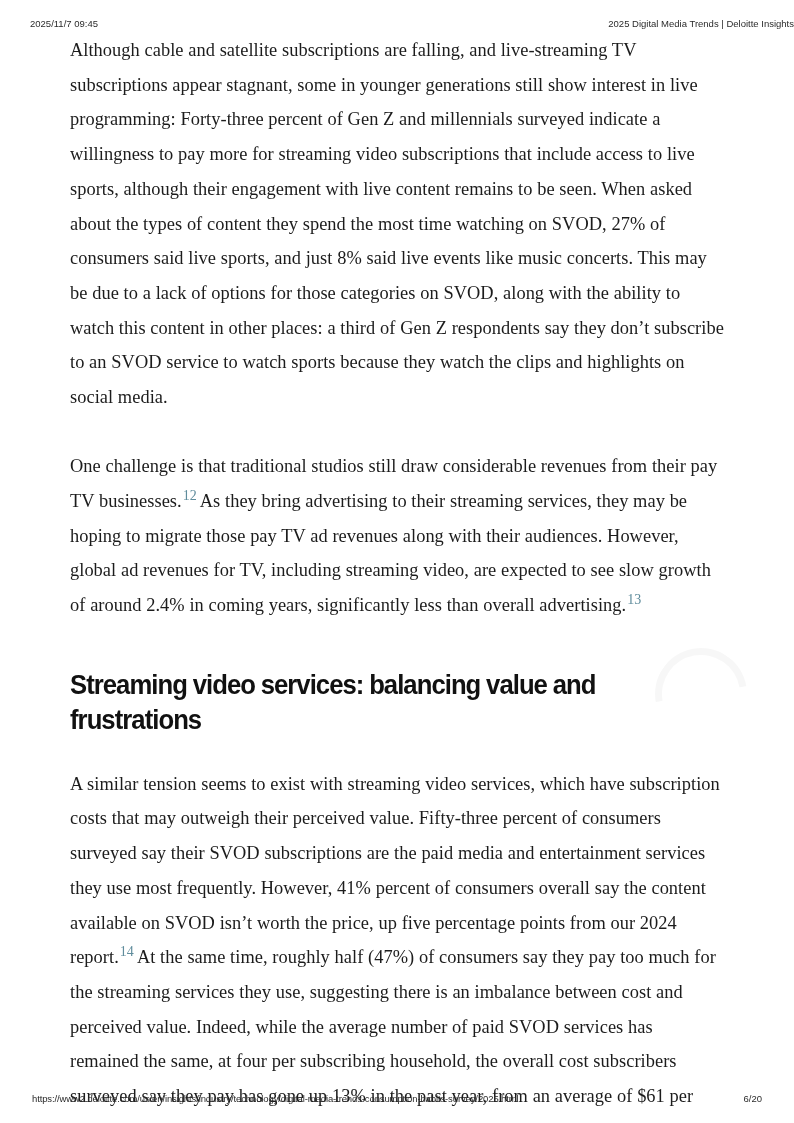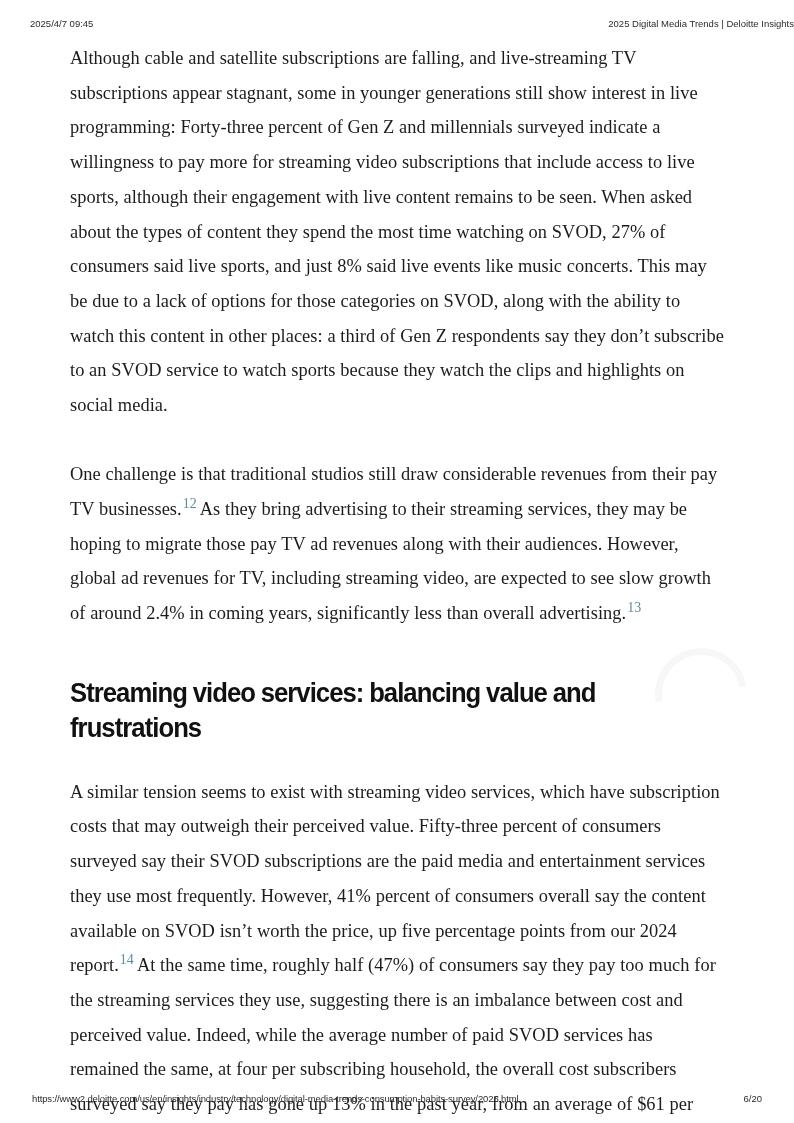--- a/index.html
+++ b/index.html
@@ -78,21 +78,21 @@
 
   
   .content {
     position: absolute;
     left: 70px;
     top: 33px;
     width: 654px;
   }
 
   p.body-para {
-    margin: 8px 0 0 0;
+    margin: 0 0 0 0;
     font-size: 18.4px;
     line-height: 34.7px;
     color: #1c1c1c;
     text-align: left;
     letter-spacing: 0.04px;
     word-spacing: 0.1px;
   }
   p.body-para + p.body-para {
     margin-top: 34.5px;
   }
@@ -138,21 +138,21 @@
     transform: rotate(35deg);
     pointer-events: none;
   }
 </style>
 </head>
 <body>
 
 <div class="page">
 
   <div class="print-header">
-    <span class="ph-date">2025/4/7 09:45</span>
+    <span class="ph-date">2025/11/7 09:45</span>
     <span class="ph-title">2025 Digital Media Trends | Deloitte Insights</span>
   </div>
 
   <div class="content">
 
     <p class="body-para">Although cable and satellite subscriptions are falling, and live-streaming TV subscriptions appear stagnant, some in younger generations still show interest in live programming: Forty-three percent of Gen Z and millennials surveyed indicate a willingness to pay more for streaming video subscriptions that include access to live sports, although their engagement with live content remains to be seen. When asked about the types of content they spend the most time watching on SVOD, 27% of consumers said live sports, and just 8% said live events like music concerts. This may be due to a lack of options for those categories on SVOD, along with the ability to watch this content in other places: a third of Gen Z respondents say they don’t subscribe to an SVOD service to watch sports because they watch the clips and highlights on social media.</p>
 
     <p class="body-para"><span>One challenge is that traditional studios still draw considerable revenues from their pay TV businesses.</span><sup class="fn">12</sup><span>As they bring advertising to their streaming services, they may be hoping to migrate those pay TV ad revenues along with their audiences. However, global ad revenues for TV, including streaming video, are expected to see slow growth of around 2.4% in coming years, significantly less than overall advertising.</span><sup class="fn">13</sup></p>
 
     <h2 class="section-heading">Streaming video services: balancing value and frustrations</h2>

